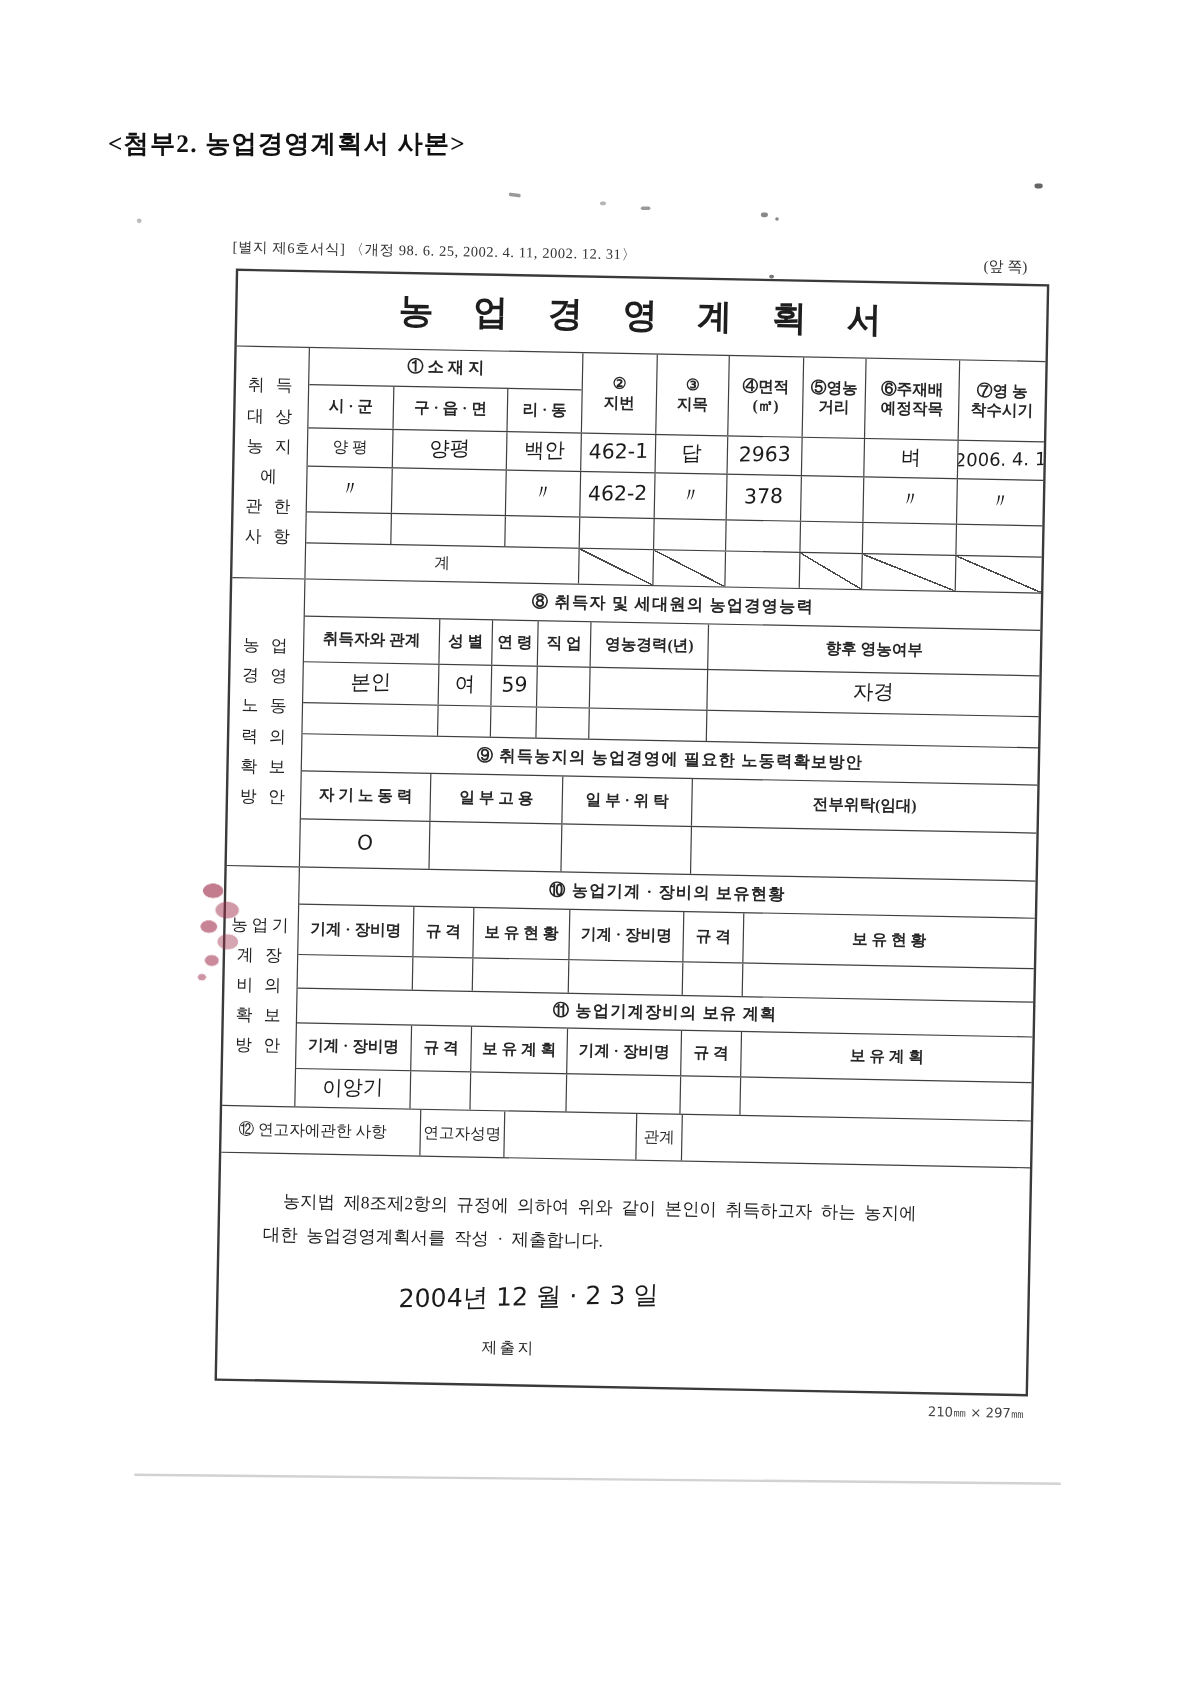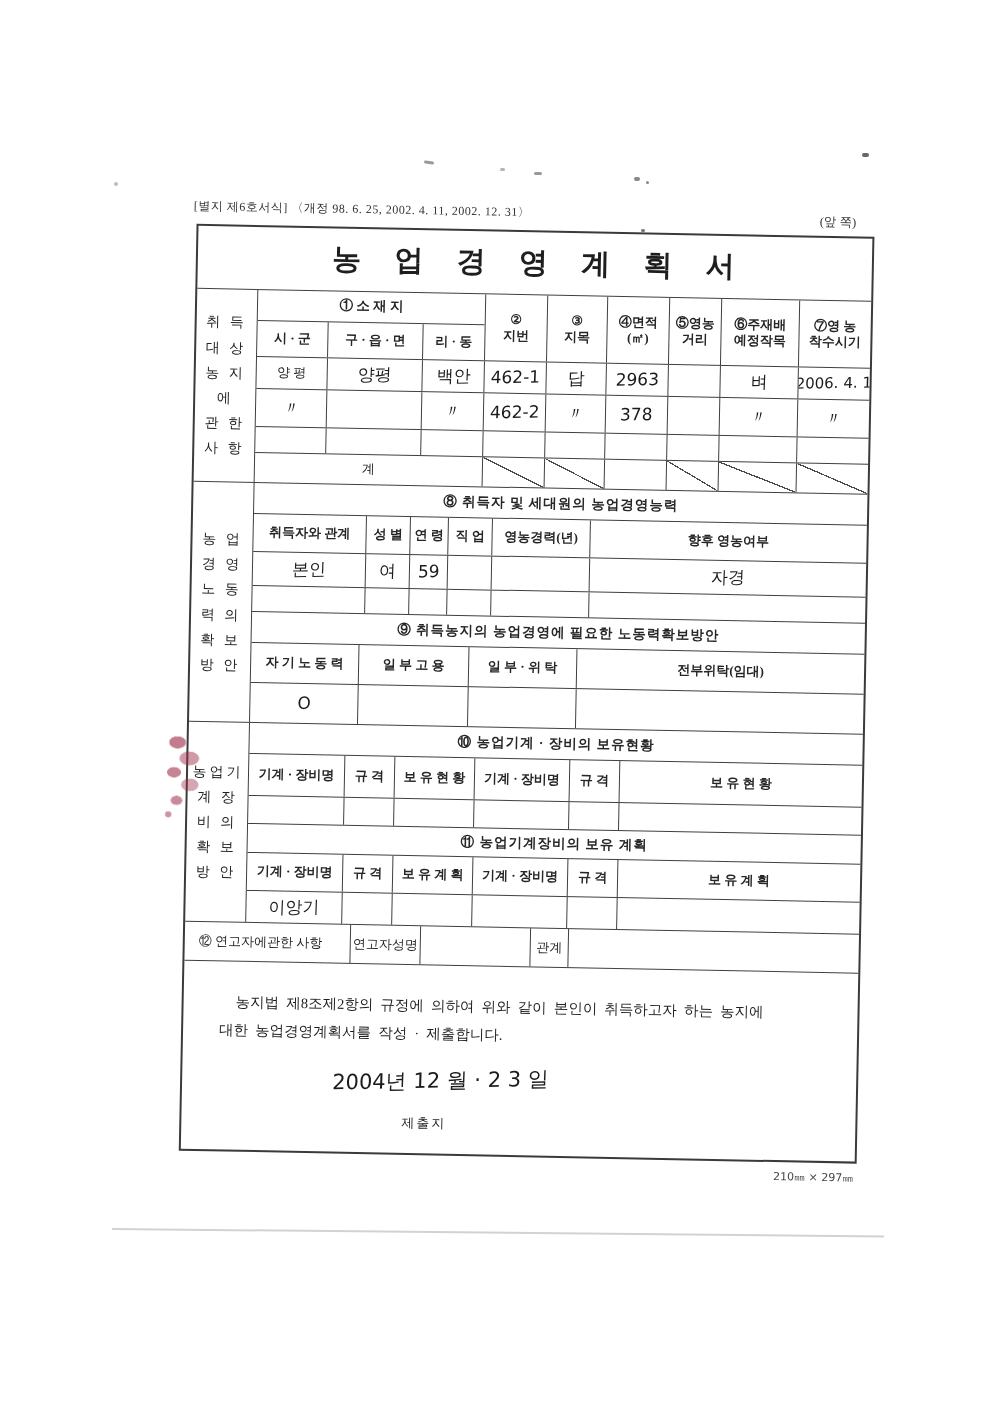--- a/index.html
+++ b/index.html
@@ -57,20 +57,21 @@
   .scan-edge{position:absolute;left:112px;top:1228px;width:772px;height:1.6px;background:#d2d2d2;
              transform:rotate(.55deg);transform-origin:0 0;}
   .h30{height:30px}.h32{height:32px}.h34{height:34px}.h26{height:26px}.h28{height:28px}
   .h38{height:38px}.h40{height:40px}.h42{height:42px}.h66{height:66px}
 </style>
 </head>
 <body>
 
 <div class="page">
 
+  <div class="heading">&lt;첨부2. 농업경영계획서 사본&gt;</div>
 
   <div class="speck" style="left:424px;top:161px;width:10px;height:3px;transform:rotate(8deg);"></div>
   <div class="speck" style="left:500px;top:168px;width:5px;height:3px;background:#b5b5b5;"></div>
   <div class="speck" style="left:534px;top:172px;width:8px;height:3px;"></div>
   <div class="speck" style="left:634px;top:177px;width:6px;height:4px;background:#888;"></div>
   <div class="speck" style="left:646px;top:181px;width:3px;height:3px;background:#888;"></div>
   <div class="speck" style="left:114px;top:182px;width:4px;height:4px;background:#bbb;"></div>
   <div class="speck" style="left:641px;top:229px;width:4px;height:3px;background:#777;"></div>
   <div class="speck" style="left:862px;top:153px;width:7px;height:4px;background:#666;"></div>
   <div class="scan-edge"></div>

